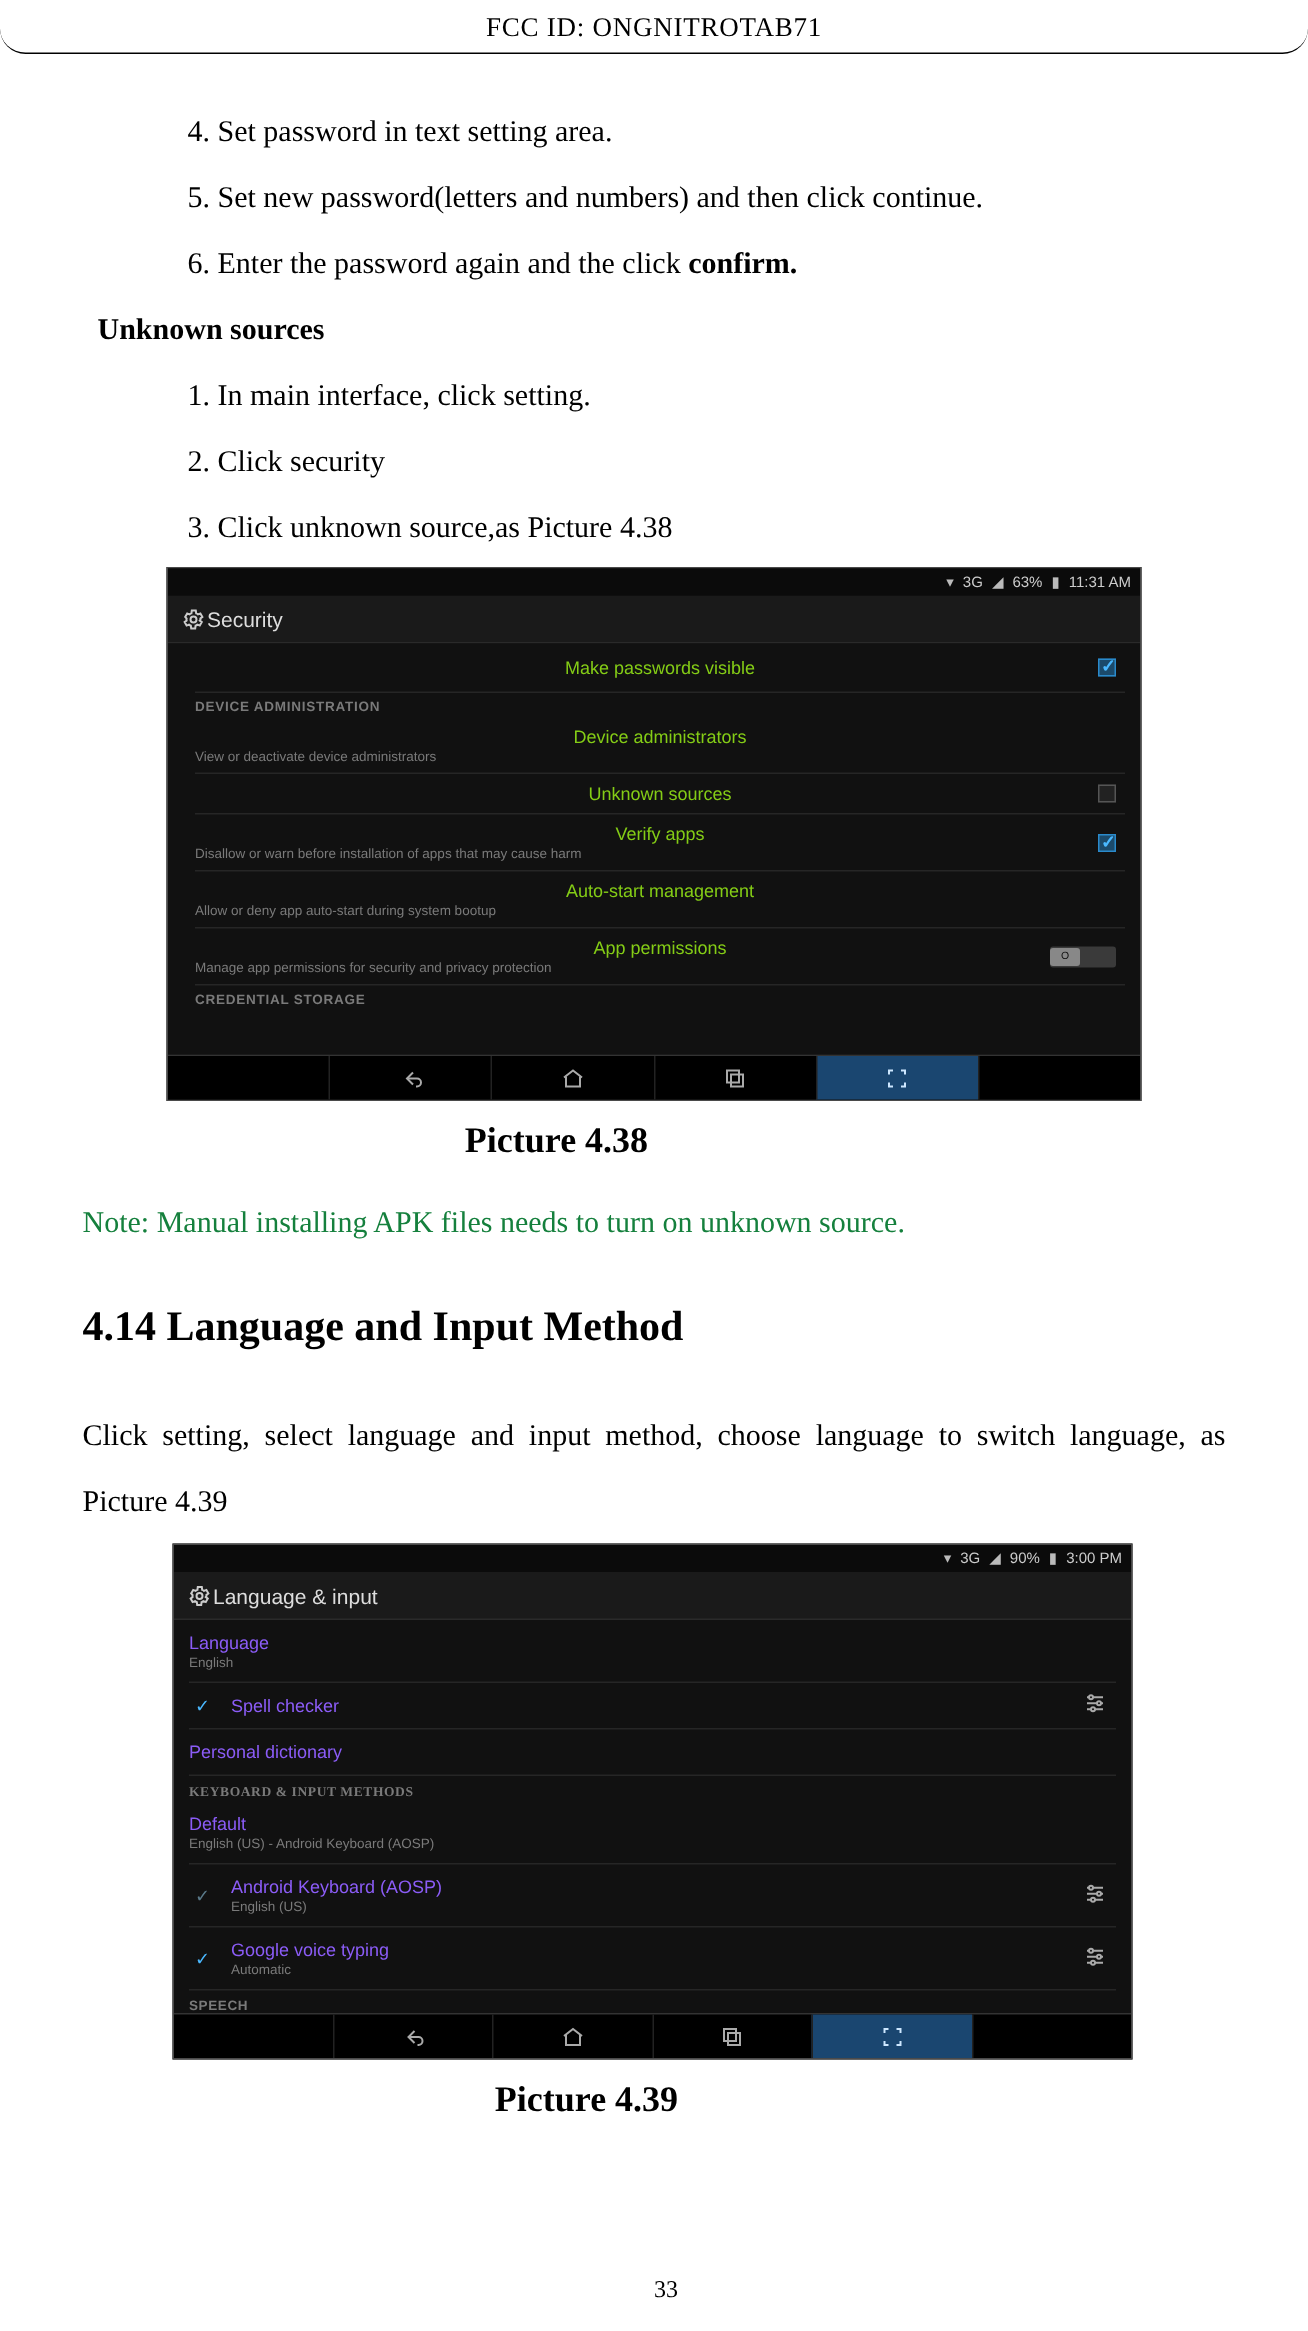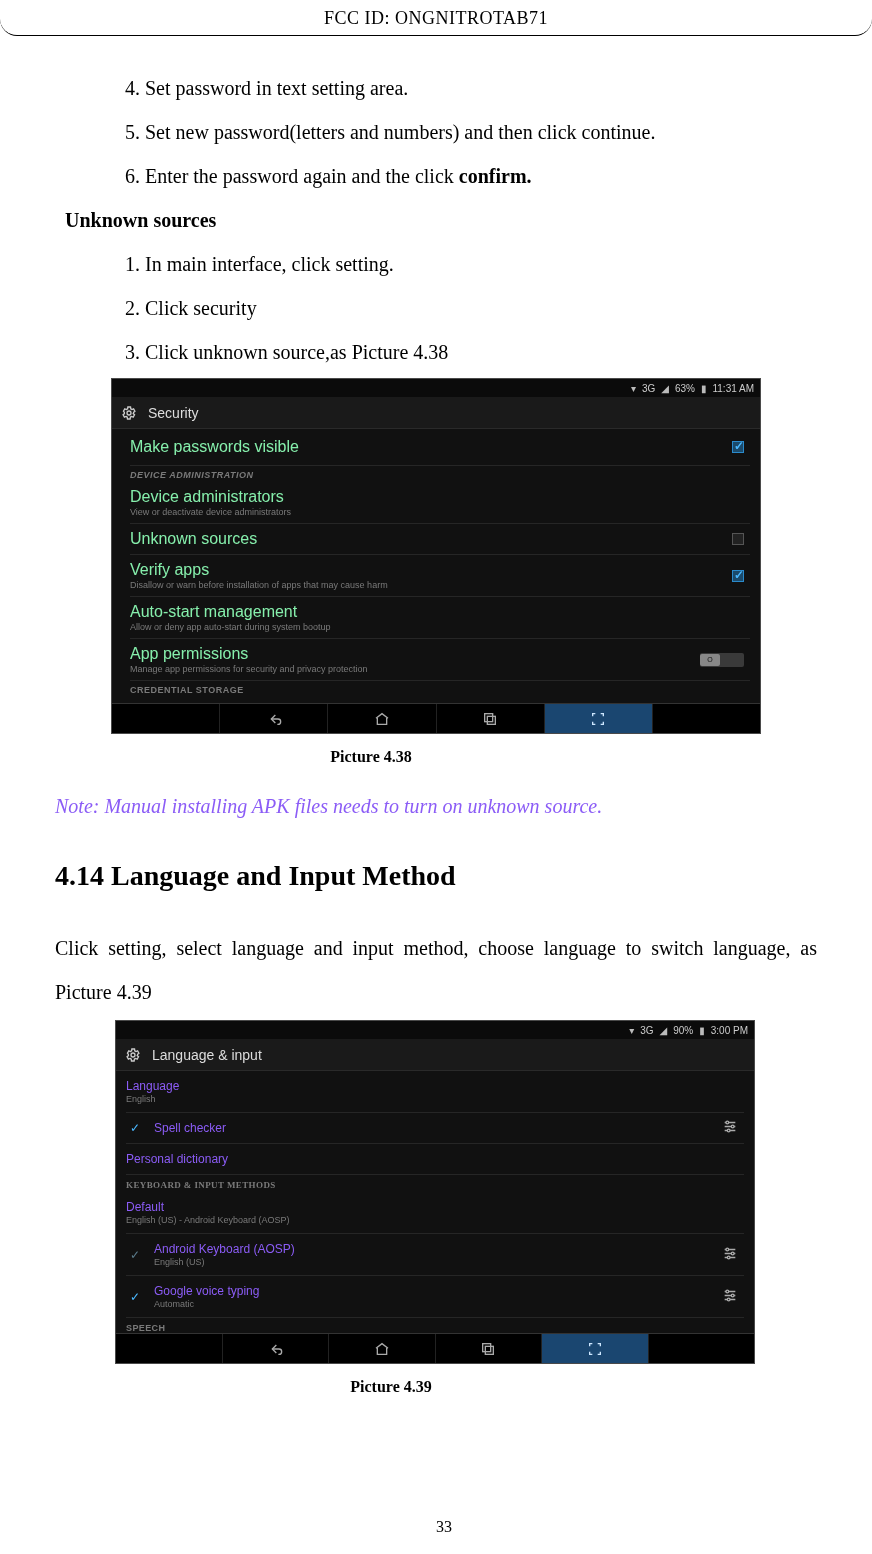--- a/index.html
+++ b/index.html
@@ -23,24 +23,24 @@
   .content {
     padding: 30px 55px 0 55px;
   }
   .content > p, .content > .line {
     font-size: 20px;
     line-height: 2.2;
   }
   .indent1 { padding-left: 70px; }
   .indent0 { padding-left: 10px; }
   .bold { font-weight: bold; }
-  .blue { color: #8b5cf6; font-style: italic; }
+  .blue { color: #15803d; }
   .caption {
     font-weight: bold;
-    font-size: 16px;
+    font-size: 24px;
     text-align: center;
     margin: 14px 0 18px 0;
   }
   .caption1 { padding-right: 130px; }
   .caption2 { padding-right: 90px; }
   .section-head {
     font-size: 28px;
     font-weight: bold;
     margin: 32px 0 34px 0;
   }
@@ -82,21 +82,21 @@
     font-size: 10px;
     color: #ccc;
   }
   .sb-icon { color: #bbb; font-size: 10px; }
   .appbar {
     height: 32px;
     background: #1a1a1a;
     display: flex;
     align-items: center;
     padding-left: 8px;
-    gap: 10px;
+    gap: 0;
     border-bottom: 1px solid #2a2a2a;
   }
   .gear-ic {
     width: 18px; height: 18px;
     display: flex; align-items: center; justify-content: center;
     color: #ddd; font-size: 15px;
   }
   .appbar-title { font-size: 14px; color: #ddd; }
   .list {
     flex: 1;
@@ -106,21 +106,21 @@
     overflow: hidden;
   }
   .li {
     display: flex;
     flex-direction: column;
     justify-content: center;
     border-bottom: 1px solid #262626;
     padding: 6px 0;
     position: relative;
   }
-  .li .t { font-size: 16px; color: #86efac; }
+  .li .t { font-size: 12px; color: #84cc16; text-align: center; }
   .li .s { font-size: 9px; color: #7a7a7a; margin-top: 1px; }
   .li .t.only { padding: 3px 0; }
   .li .cat { font-size: 9px; color: #7a7a7a; font-weight: bold; letter-spacing: 0.5px; }
   .chk {
     position: absolute; right: 6px; top: 50%; transform: translateY(-50%);
     width: 12px; height: 12px; border: 1px solid #555; background: #222;
   }
   .chk.on { background: #1b4a6b; border-color: #2a8acb; }
   .chk.on::after {
     content: "✓"; position: absolute; left: 1px; top: -3px;
@@ -227,21 +227,21 @@
       </span>
       <span class="appbar-title">Security</span>
     </div>
     <div class="list">
 
       <div class="li">
         <span class="t only">Make passwords visible</span>
         <span class="chk on"></span>
       </div>
 
-      <div class="li" style="border-bottom:none;padding:4px 0 2px;font-style:italic;">
+      <div class="li" style="border-bottom:none;padding:4px 0 2px;">
         <span class="cat">DEVICE ADMINISTRATION</span>
       </div>
 
       <div class="li">
         <span class="t">Device administrators</span>
         <span class="s">View or deactivate device administrators</span>
       </div>
 
       <div class="li">
         <span class="t">Unknown sources</span>

